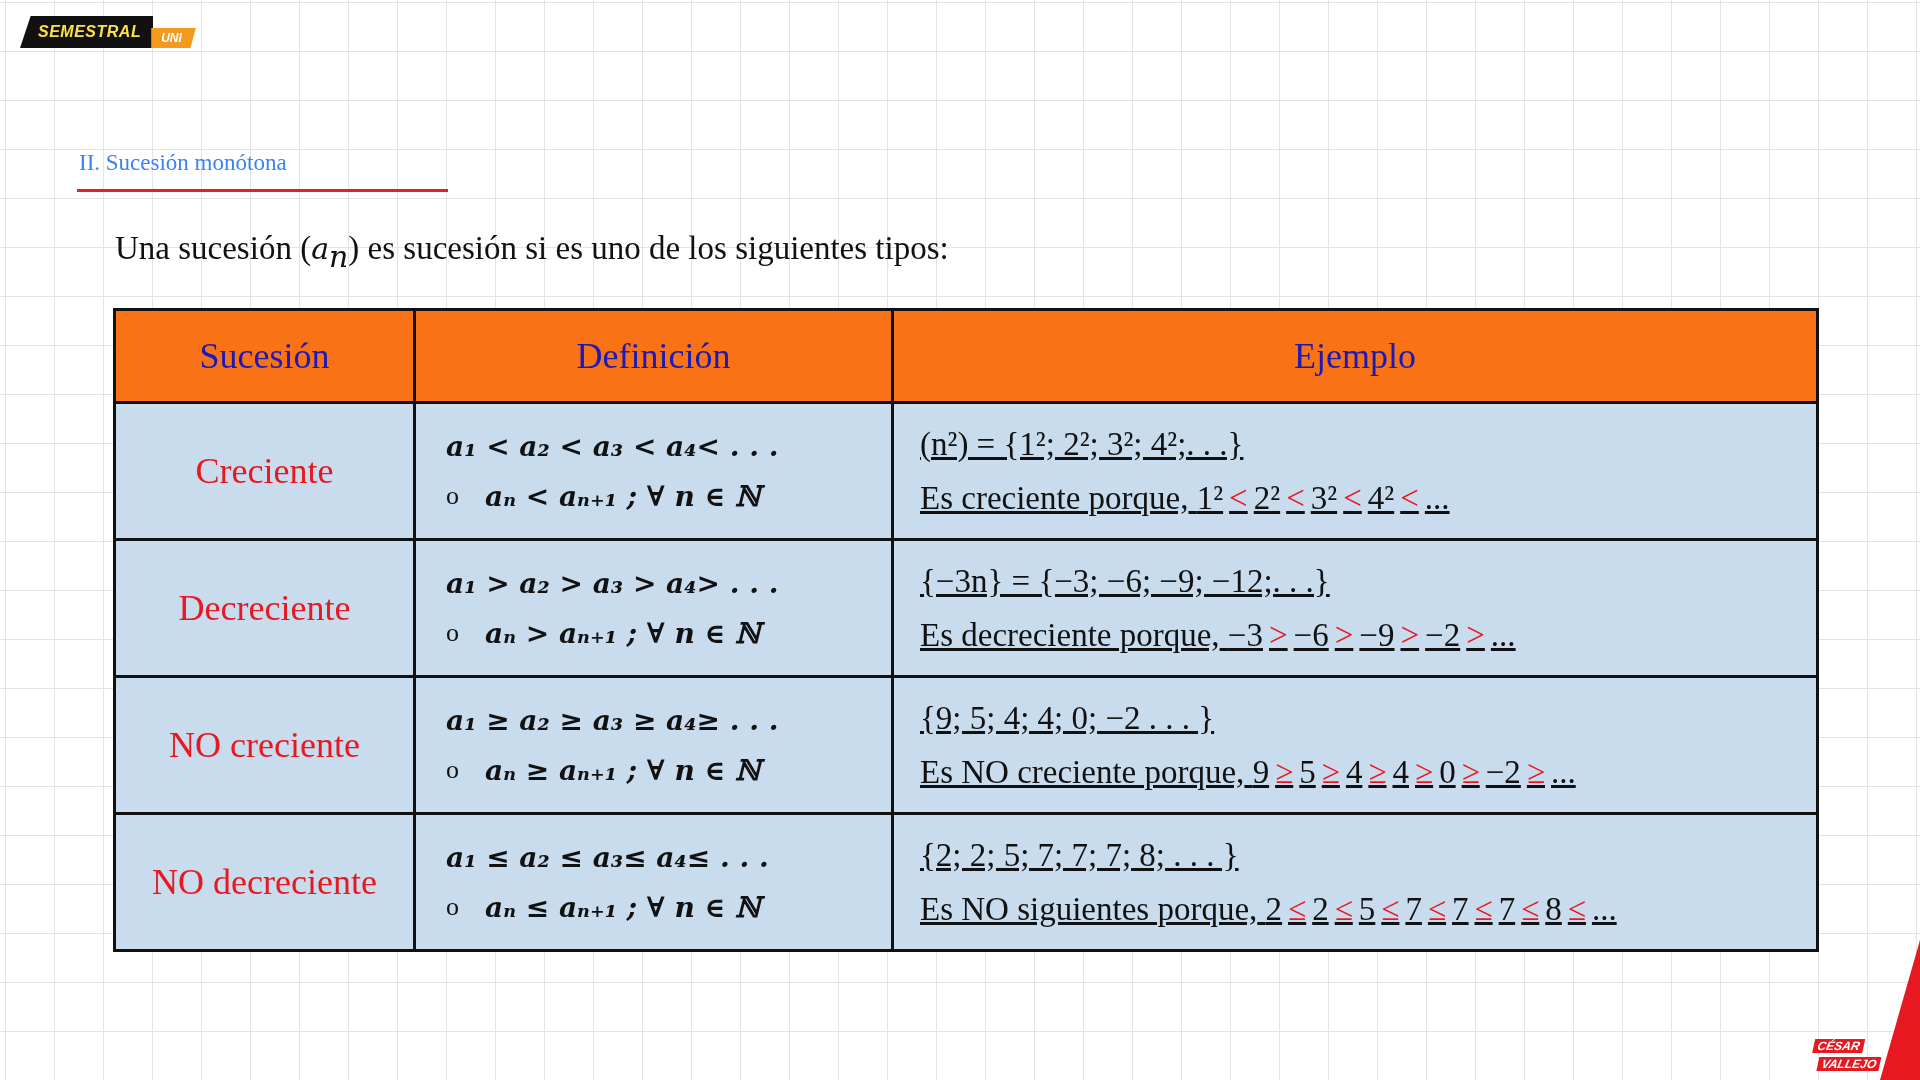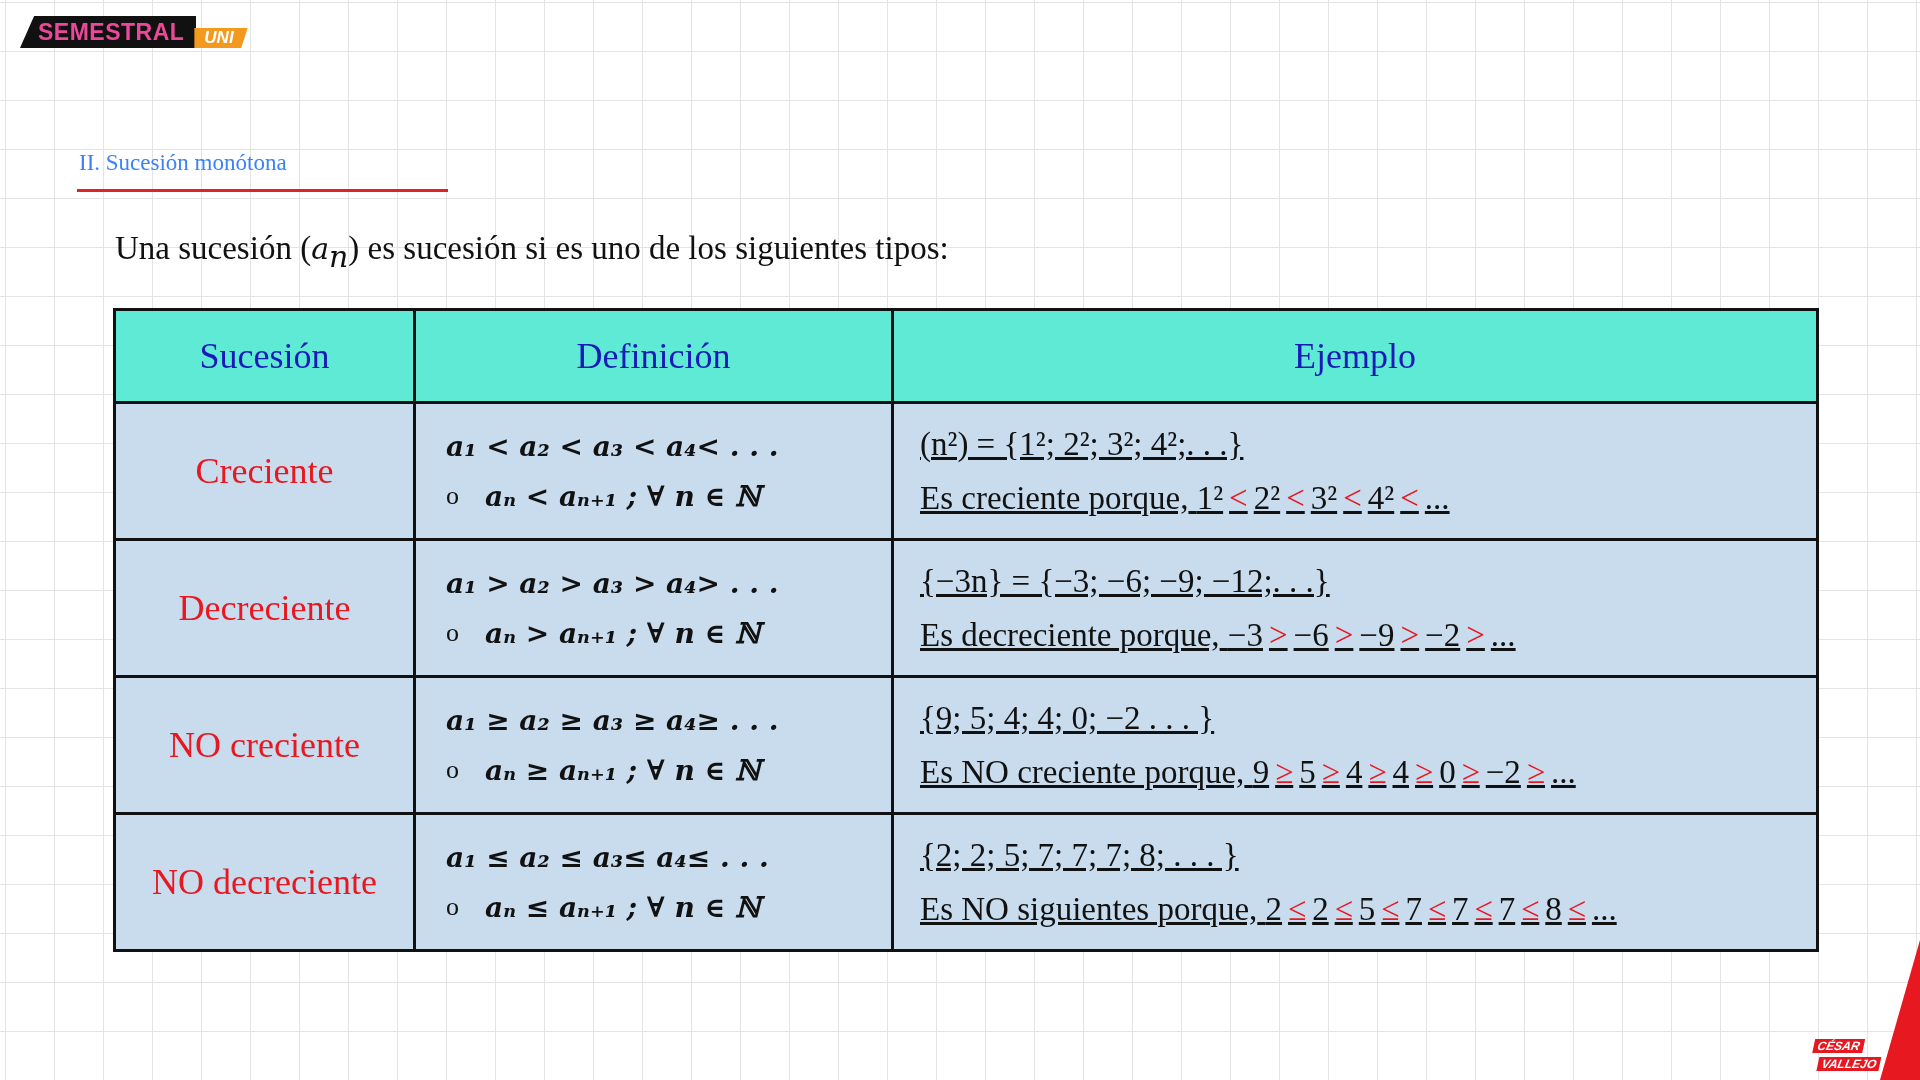--- a/index.html
+++ b/index.html
@@ -8,33 +8,33 @@
     background-color:#ffffff;
     background-image:
       linear-gradient(to right, #e4e4e4 1px, transparent 1px),
       linear-gradient(to bottom, #e4e4e4 1px, transparent 1px);
     background-size:49px 49px;
     background-position:5px 2px;
     font-family:"Liberation Serif","DejaVu Serif",serif;
     color:#111;
   }
   .brand{position:absolute;left:20px;top:16px;height:32px;display:flex;}
-  .brand .b1{background:#111;color:#ec4899;font-family:"Liberation Sans",sans-serif;font-weight:bold;
-    font-size:23px;padding:0 12px 0 18px;display:flex;align-items:center;clip-path:polygon(8% 0,100% 0,100% 100%,0 100%);letter-spacing:0.5px;}
+  .brand .b1{background:#111;color:#fde047;font-family:"Liberation Sans",sans-serif;font-weight:bold;font-style:italic;
+    font-size:16px;padding:0 12px 0 18px;display:flex;align-items:center;clip-path:polygon(8% 0,100% 0,100% 100%,0 100%);letter-spacing:0.5px;}
   .brand .b2{background:#f39a1e;color:#fff;font-family:"Liberation Sans",sans-serif;font-weight:bold;font-style:italic;
-    font-size:17px;padding:0 14px 0 10px;display:flex;align-items:center;clip-path:polygon(0 0,100% 0,88% 100%,0 100%);margin-left:-2px;margin-top:12px;}
+    font-size:12px;padding:0 14px 0 10px;display:flex;align-items:center;clip-path:polygon(0 0,100% 0,88% 100%,0 100%);margin-left:-2px;margin-top:12px;}
   .title{position:absolute;left:79px;top:150px;font-size:23px;color:#3b82f6;}
   .title-underline{position:absolute;left:77px;top:189px;width:371px;height:3px;background:#e0232a;}
   .intro{position:absolute;left:115px;top:230px;font-size:33px;}
   .intro i{font-family:"DejaVu Serif",serif;font-style:italic;font-size:30px;}
   .intro sub{font-size:20px;}
   table.mono{position:absolute;left:113px;top:308px;width:1706px;border-collapse:collapse;
     border:3px solid #111;}
   table.mono td, table.mono th{border:3px solid #111;padding:0;vertical-align:middle;}
-  thead th{background:#5eead4;height:90px;color:#1a1ab8;font-weight:normal;font-size:36px;}
+  thead th{background:#f97316;height:90px;color:#1a1ab8;font-weight:normal;font-size:36px;}
   tbody td{background:#c8dcee;}
   .col1{width:297px;text-align:center;}
   .col2{width:445px;}
   .kind{color:#e81820;font-size:36px;margin-top:6px;}
   .def{padding-left:30px !important;}
   .def .l{font-family:"DejaVu Serif",serif;font-weight:bold;font-style:italic;font-size:28px;height:50px;display:flex;align-items:center;white-space:nowrap;}
   .def .l2{font-size:28px;}
   .def .o{font-family:"Liberation Serif",serif;font-style:normal;font-weight:normal;font-size:26px;margin-right:26px;}
   .ex{padding-left:26px !important;text-decoration:underline;}
   .ex .l{font-size:33px;height:54px;display:flex;align-items:center;white-space:nowrap;}

